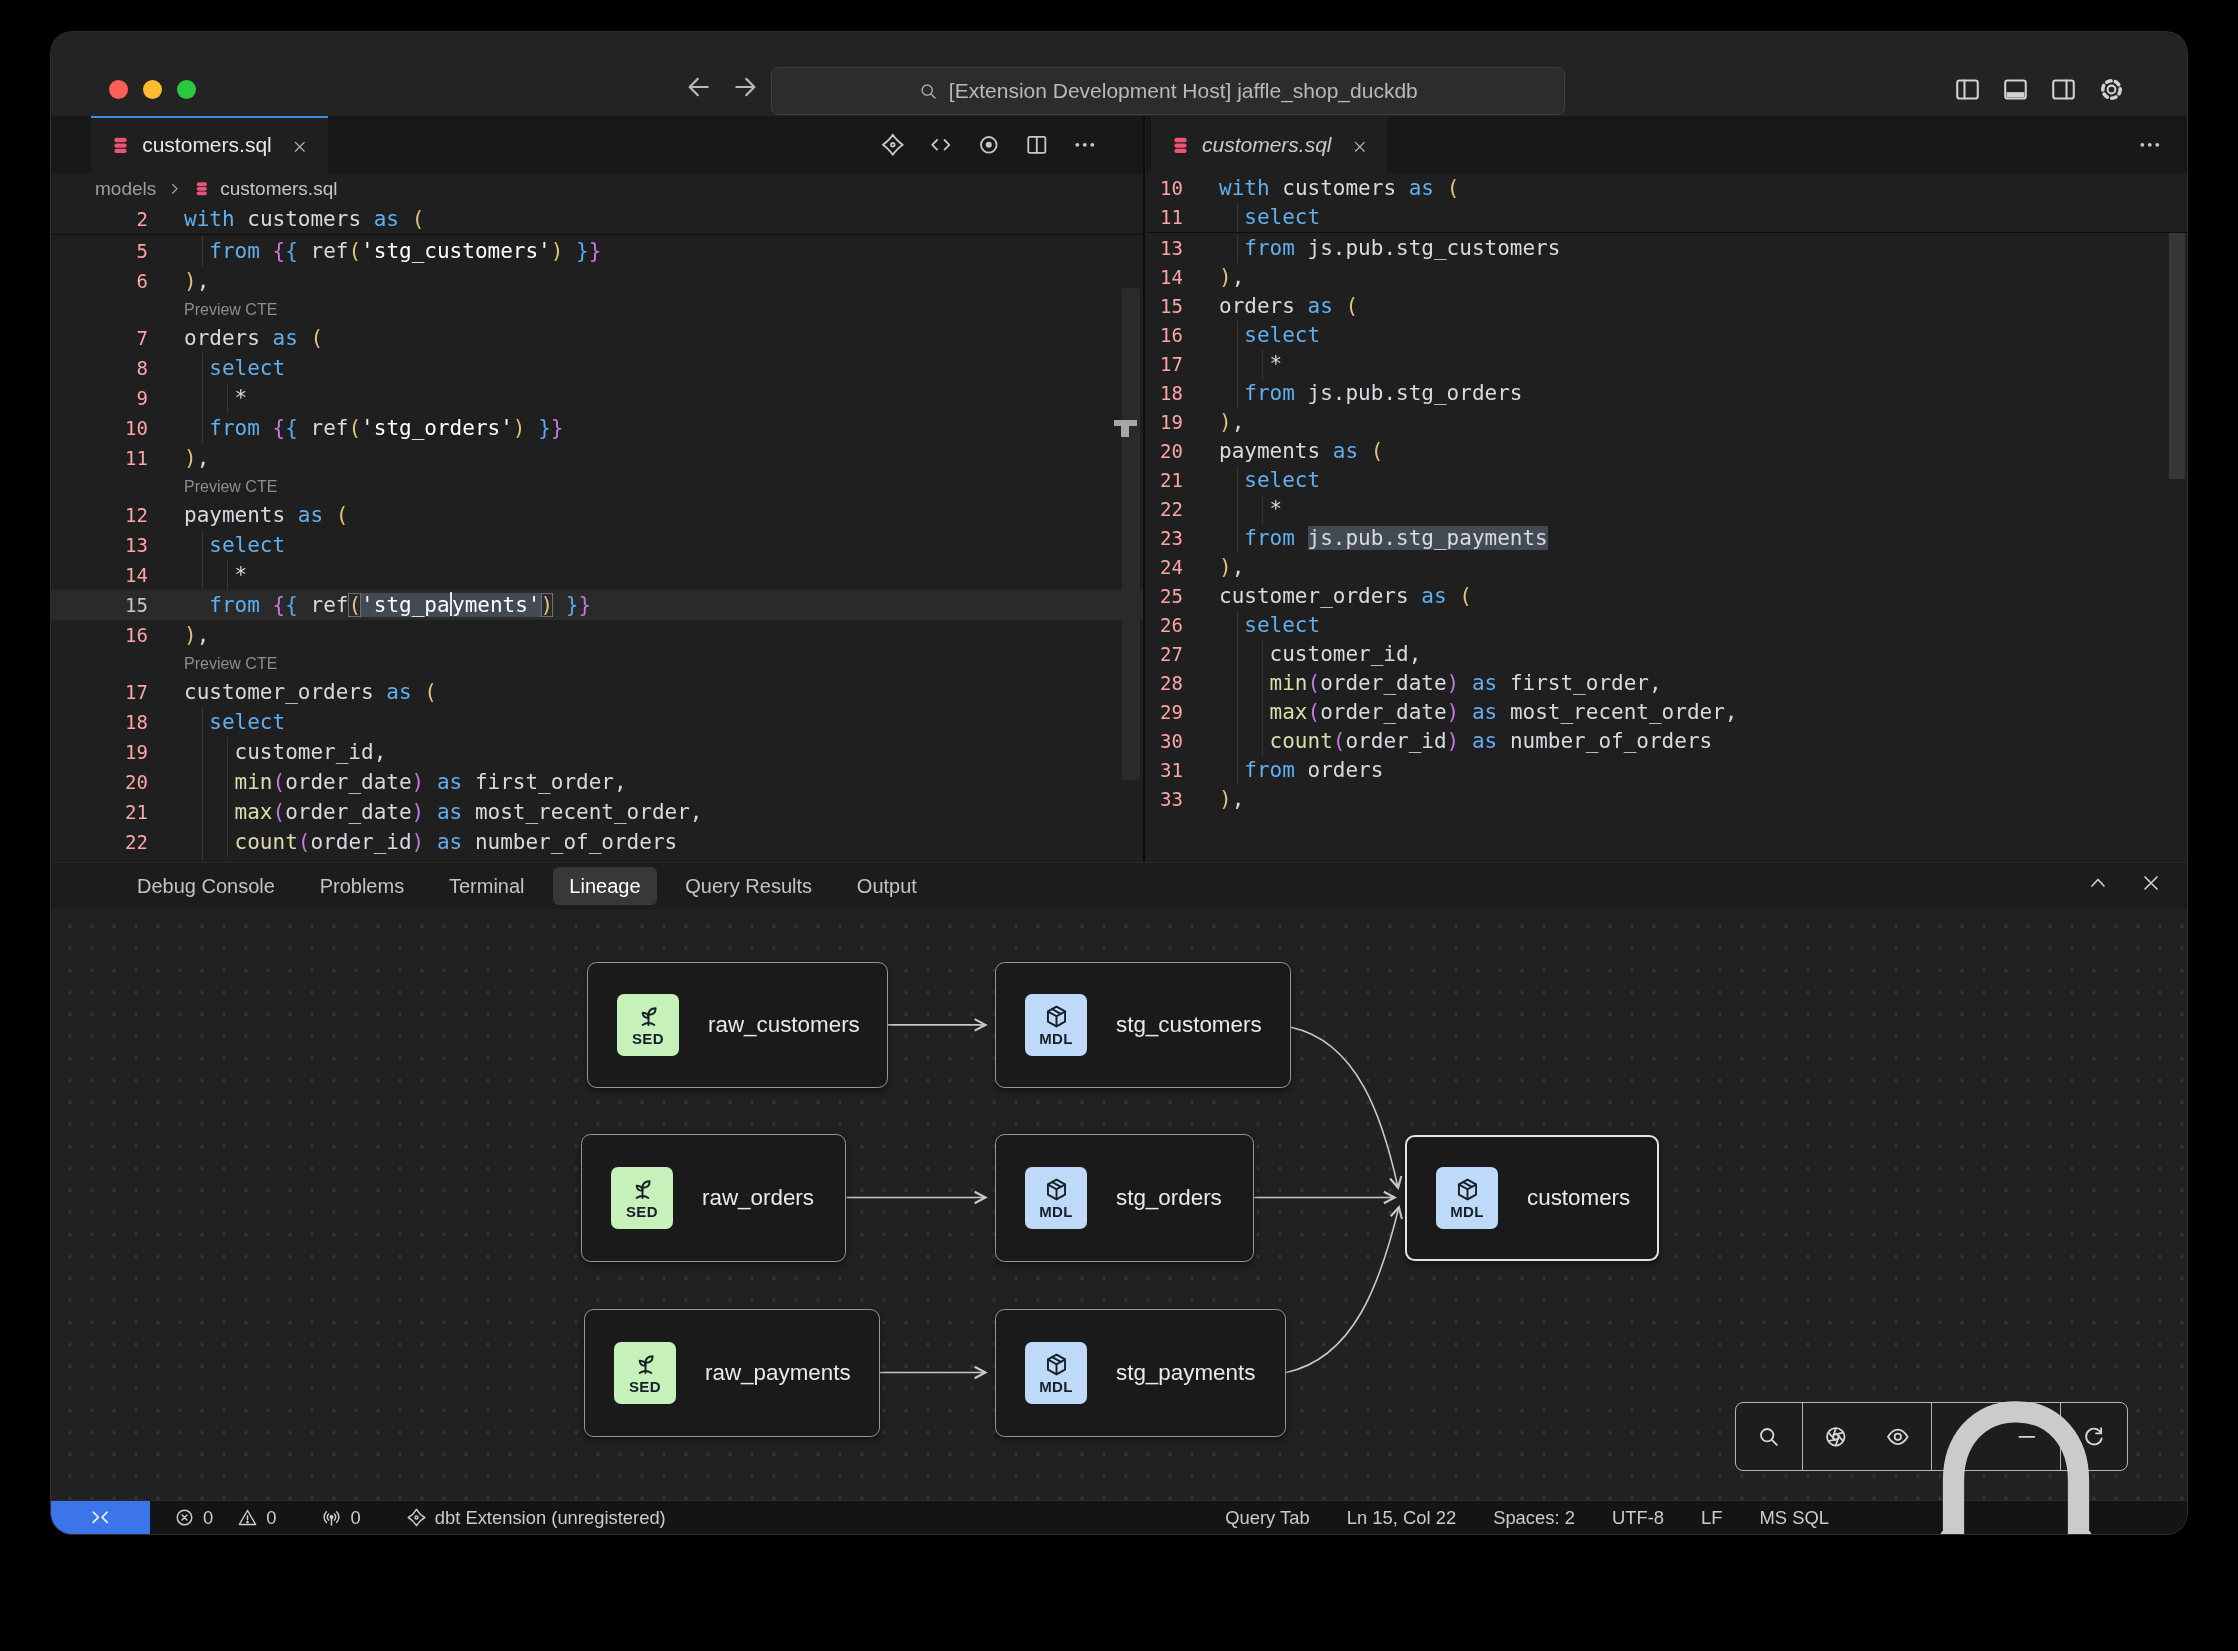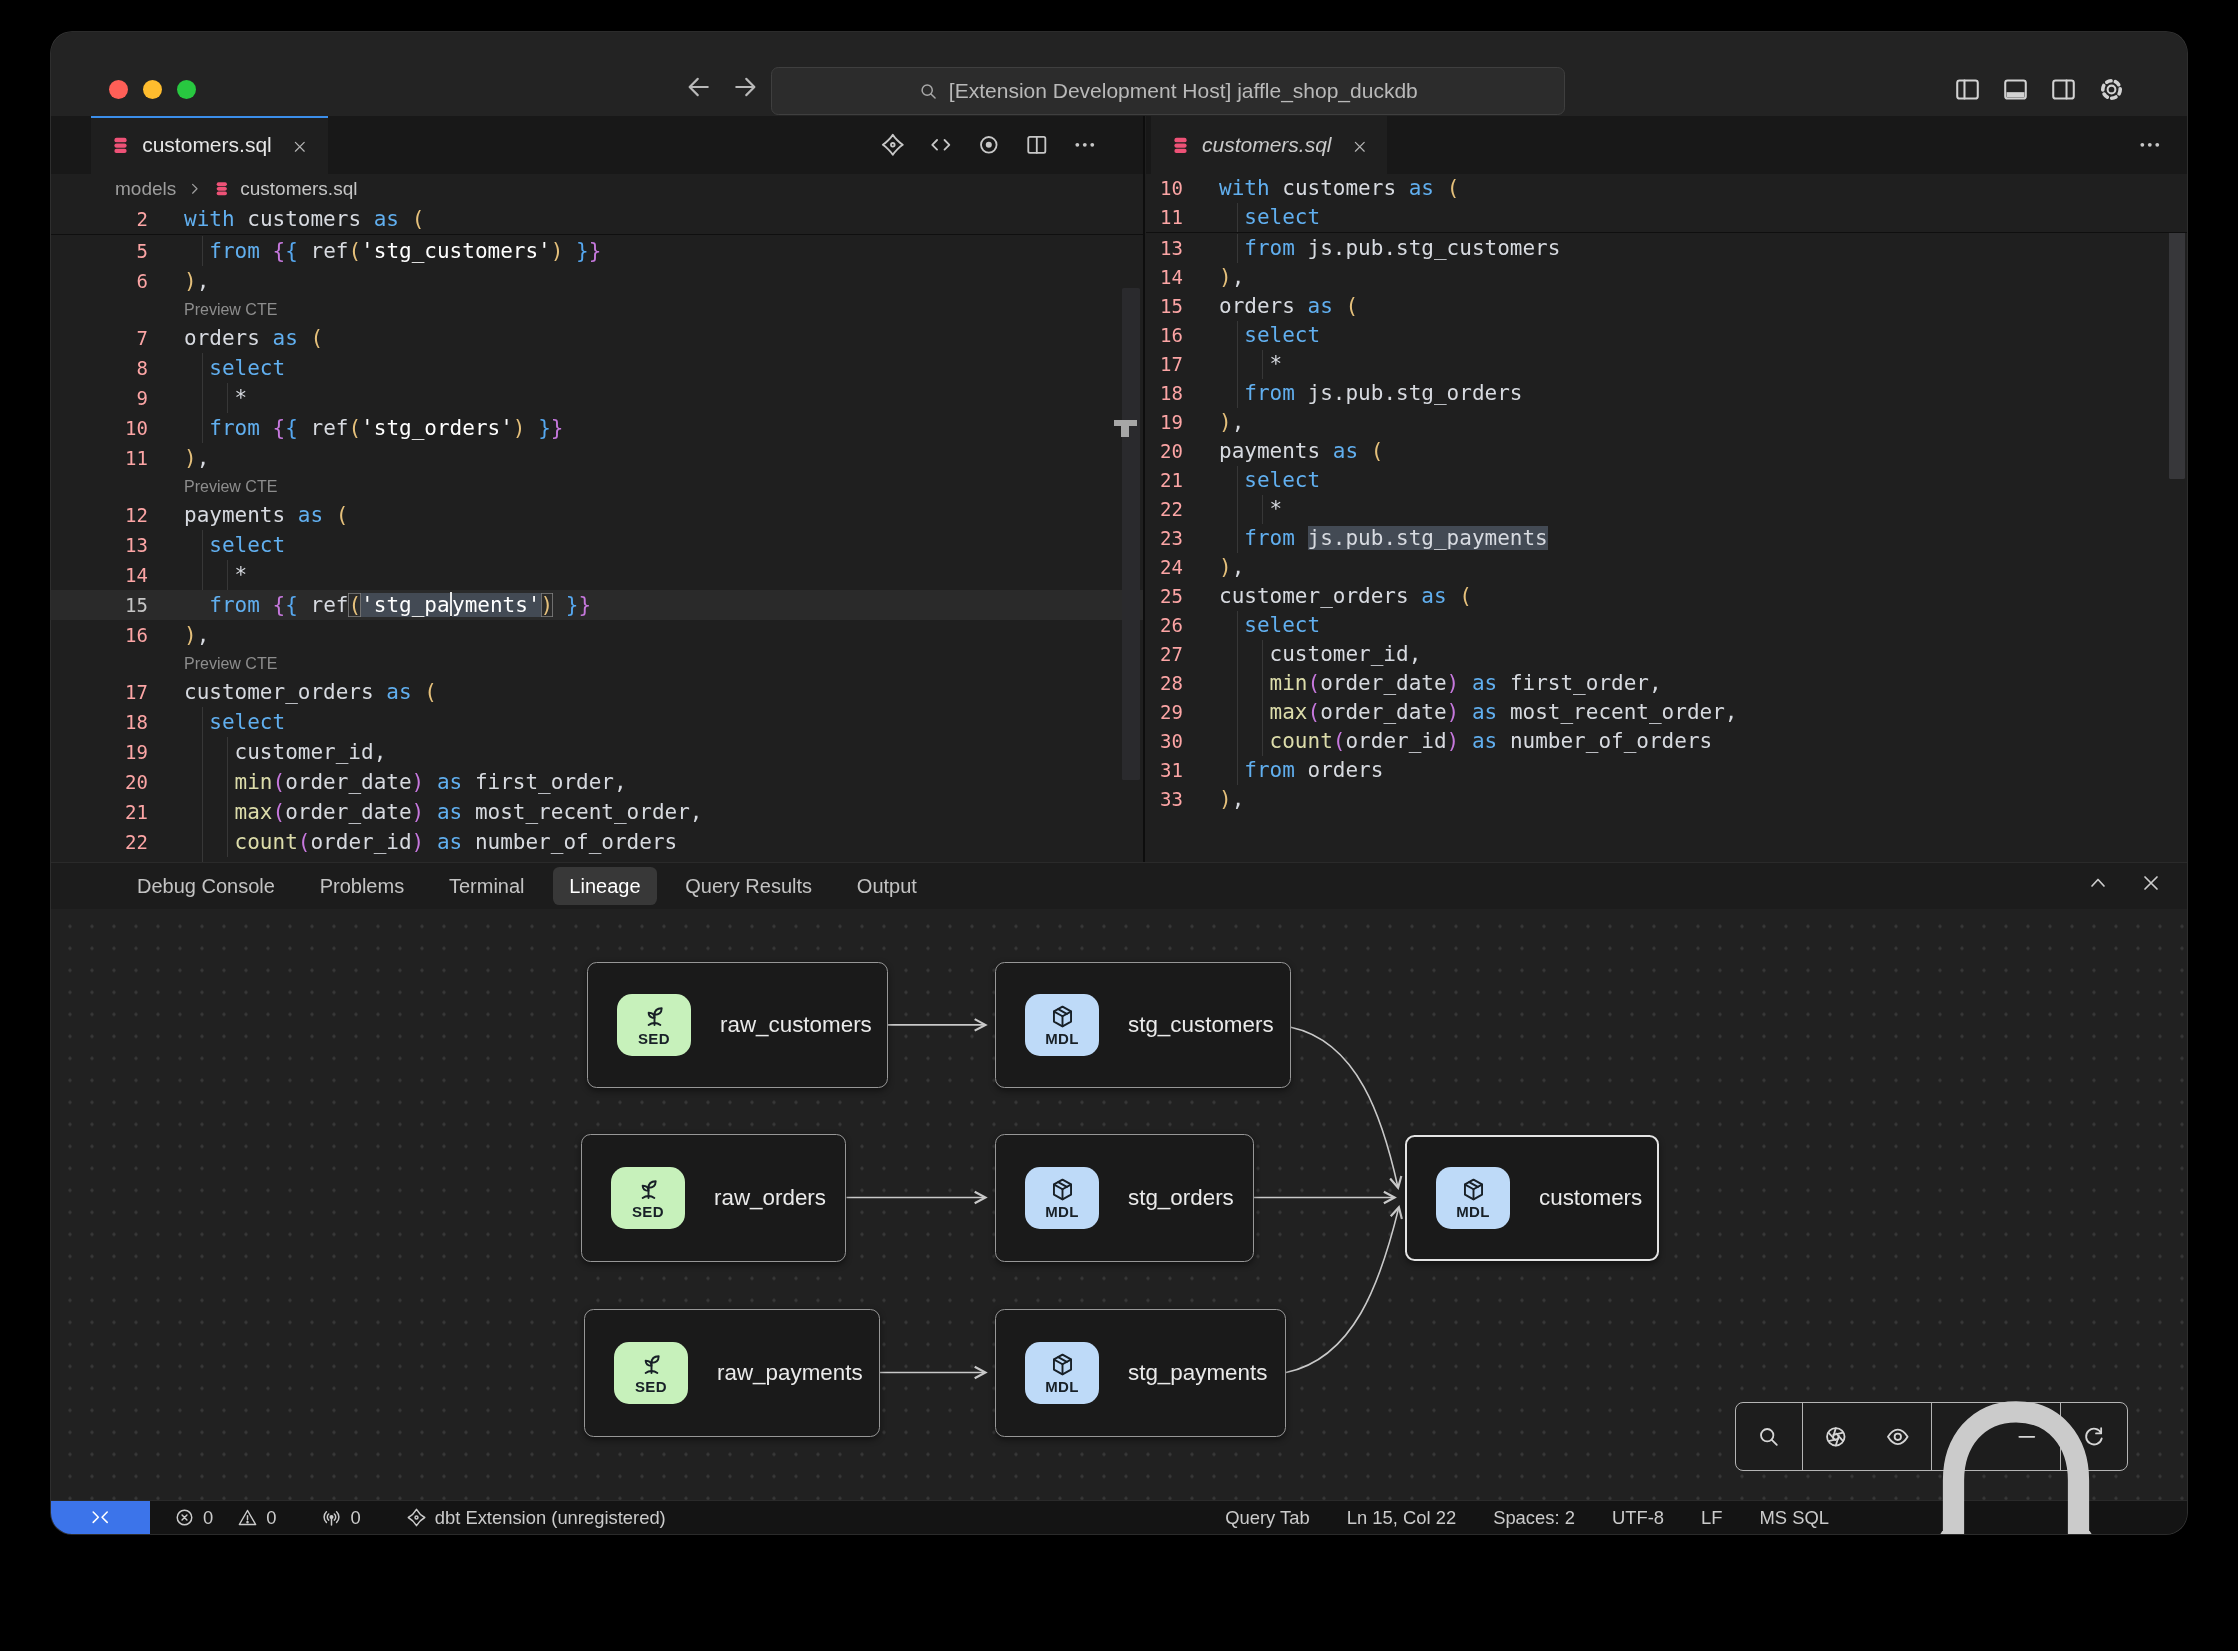--- a/index.html
+++ b/index.html
@@ -30,21 +30,21 @@
     color:#e6e6e6;font-size:21px;}
   .tab.activefocus::before{content:"";position:absolute;top:0;left:0;right:0;height:2.4px;background:#3b8eea;}
   .tab .dbic{width:21px;height:21px;color:#ee5277;}
   .tab .closex{width:17.6px;height:17.6px;color:#b3b3b3;margin-left:8px;}
   .tab.preview .tlabel{font-style:italic;color:#c9c9c9;}
   .tabspacer{flex:1;}
   .editoractions{display:flex;align-items:center;gap:22.4px;color:#c7c7c7;margin-right:45px;}
   .editoractions .ic{width:25.6px;height:25.6px;}
   .editoractions.small{margin-right:24px;}
   .breadcrumb{position:absolute;top:58px;left:0;right:0;height:30px;display:flex;align-items:center;
-    padding-left:64px;gap:9.6px;font-size:19px;color:#9d9d9d;background:#1f1f1f;}
+    padding-left:44px;gap:9.6px;font-size:19px;color:#9d9d9d;background:#1f1f1f;}
   .breadcrumb .ic{width:17.6px;height:17.6px;color:#9d9d9d}
   .breadcrumb .dbic{width:17.6px;height:17.6px;color:#ee5277}
   .breadcrumb .file{color:#c5c5c5}
   
   .code{font-family:"DejaVu Sans Mono",monospace;font-size:21px;color:#d4d4d4;}
   .crow{position:relative;white-space:pre;}
   .crow.l{height:30px;line-height:30px;padding-left:133px;}
   .crow.r{height:29px;line-height:29px;padding-left:73px;}
   .ln{position:absolute;left:0;top:0;text-align:right;color:#fca5a5;font-size:19px;}
   .crow.l .ln{width:97px;}
@@ -73,21 +73,21 @@
   .panelicons{position:absolute;right:24px;top:8px;display:flex;gap:29px;color:#cccccc;}
   .panelicons .ic{width:24px;height:24px}
   .canvas{position:absolute;top:46px;left:0;right:0;bottom:0;background:#212121;
     background-image:radial-gradient(#383838 1.4px,transparent 1.8px);background-size:22px 22px;
     background-position:8px 6.4px;}
   .edges{position:absolute;inset:0;width:100%;height:100%;}
   .node{position:absolute;background:#1a1a1a;border:1.6px solid #979797;border-radius:9.6px;
     box-shadow:0 2.4px 6.4px rgba(0,0,0,.45);display:flex;align-items:center;padding-left:29px;gap:29px;
     box-sizing:border-box;}
   .node.sel{border:2.4px solid #e3e3e3;}
-  .badge{width:74px;height:62px;border-radius:15px;display:flex;flex-direction:column;align-items:center;
+  .badge{width:62px;height:62px;border-radius:7px;display:flex;flex-direction:column;align-items:center;
     justify-content:center;gap:0.8px;color:#182027;}
   .badge.SED{background:#c7f1bb;}
   .badge.MDL{background:#bedaf8;}
   .badge .ic{width:27px;height:27px;}
   .badge .btxt{font-size:15px;font-weight:700;letter-spacing:0.4px;}
   .nlabel{font-size:22.4px;color:#eaeaea;}
   .ltoolbar{position:absolute;display:flex;background:#1d1d1d;border:1.6px solid #b5b5b5;border-radius:8px;
     color:#d6d6d6;box-sizing:border-box;}
   .tgroup{display:flex;align-items:center;padding:0 20px;gap:37px;height:67px;}
   .tgroup + .tgroup{border-left:1.6px solid #b5b5b5;}

